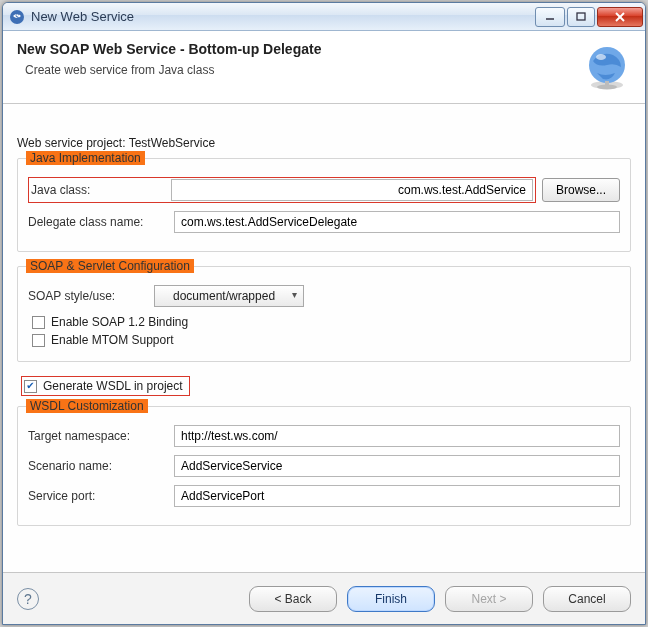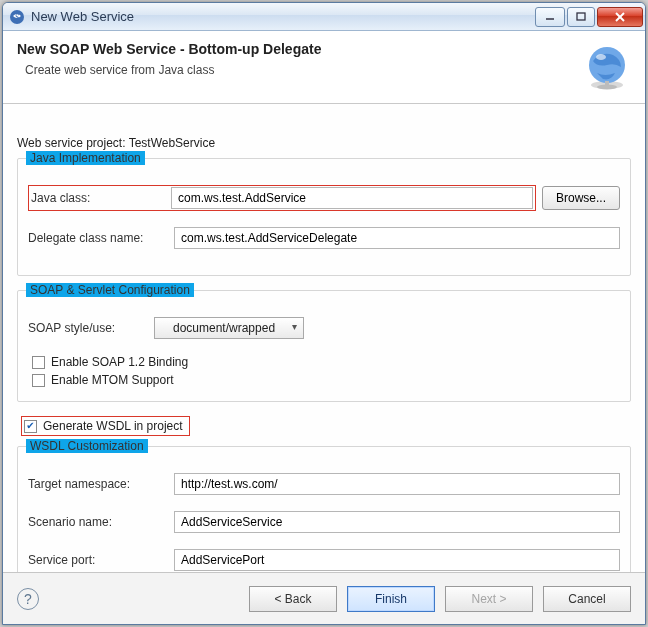--- a/index.html
+++ b/index.html
@@ -78,29 +78,29 @@
     border: 1px solid #d6d6d6;
     border-radius: 2px;
     margin-top: 4px;
     padding: 10px 10px 10px 10px;
     position: relative;
   }
   .group-title {
     position: absolute;
     top: -8px;
     left: 8px;
-    background: #0ea5e9;
+    background: #f97316;
     padding: 0 4px;
     font-size: 12px;
     color: #333;
   }
   .row {
     display: flex;
     align-items: center;
-    margin: 16px 0;
+    margin: 8px 0;
     gap: 6px;
   }
   .lbl {
     width: 140px;
     font-size: 12px;
     color: #333;
   }
   .input-text {
     flex: 1;
     height: 22px;
@@ -160,21 +160,21 @@
     color:#5f7790;
     display:flex;align-items:center;justify-content:center;
     font-size: 14px;
     margin-right:auto;
   }
   .navbtn {
     height: 26px;
     min-width: 88px;
     border: 1px solid #9a9a9a;
     background: linear-gradient(#fdfdfd, #e6e6e6);
-    border-radius: 0;
+    border-radius: 9px;
     font-size: 12px;
     color:#333;
     cursor:pointer;
   }
   .navbtn.disabled { color:#a5a5a5; }
   .navbtn.primary {
     border: 1px solid #3f79c7;
     background: linear-gradient(#eaf3ff,#cfe4ff);
     box-shadow: inset 0 0 0 1px #bcd8ff;
     color:#18396a;
@@ -243,21 +243,21 @@
       <span>Web service project:</span>
       <span>TestWebService</span>
     </div>
 
     <div class="group">
       <div class="group-title">Java Implementation</div>
 
       <div class="row">
         <div class="highlight-java-row" style="flex:1;">
           <span class="lbl" style="width:134px">Java class:</span>
-          <input class="input-text" style="flex: 1 1 0%;" value="com.ws.test.AddService">
+          <input class="input-text" style="flex: 1 1 0%; text-align: right;" value="com.ws.test.AddService">
         </div>
         <button class="btn">Browse...</button>
       </div>
 
       <div class="row">
         <span class="lbl">Delegate class name:</span>
         <input class="input-text" value="com.ws.test.AddServiceDelegate" style="">
       </div>
     </div>
 

